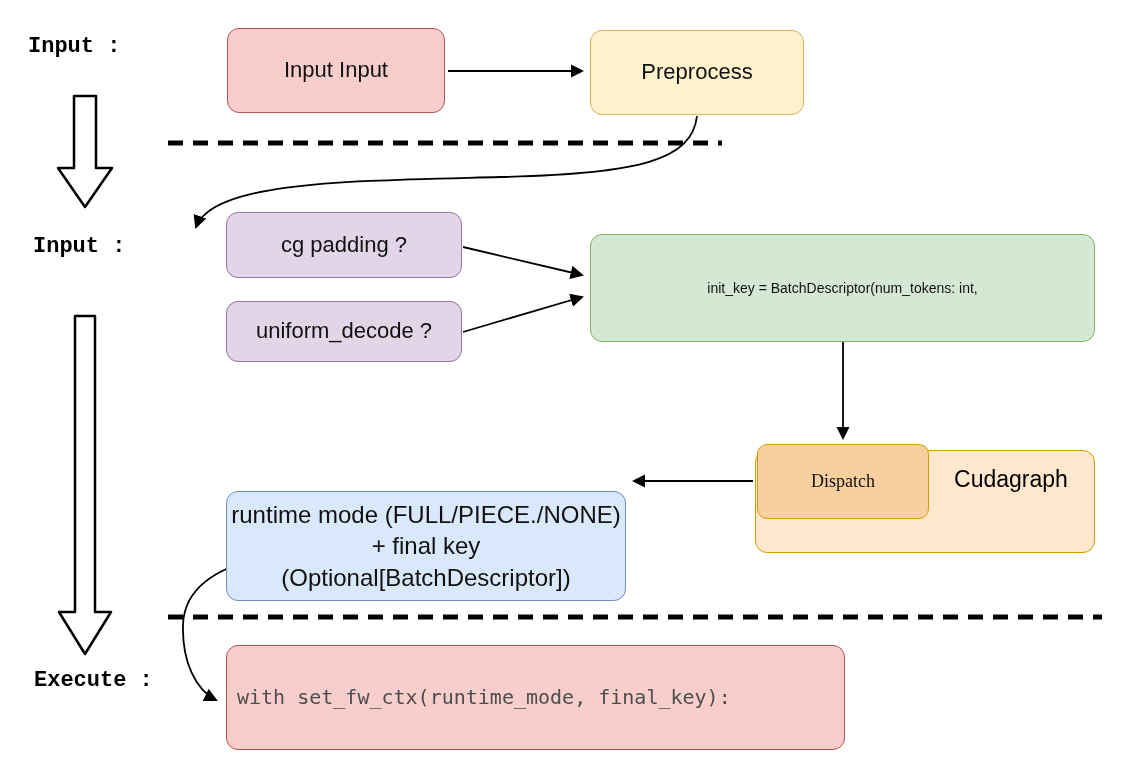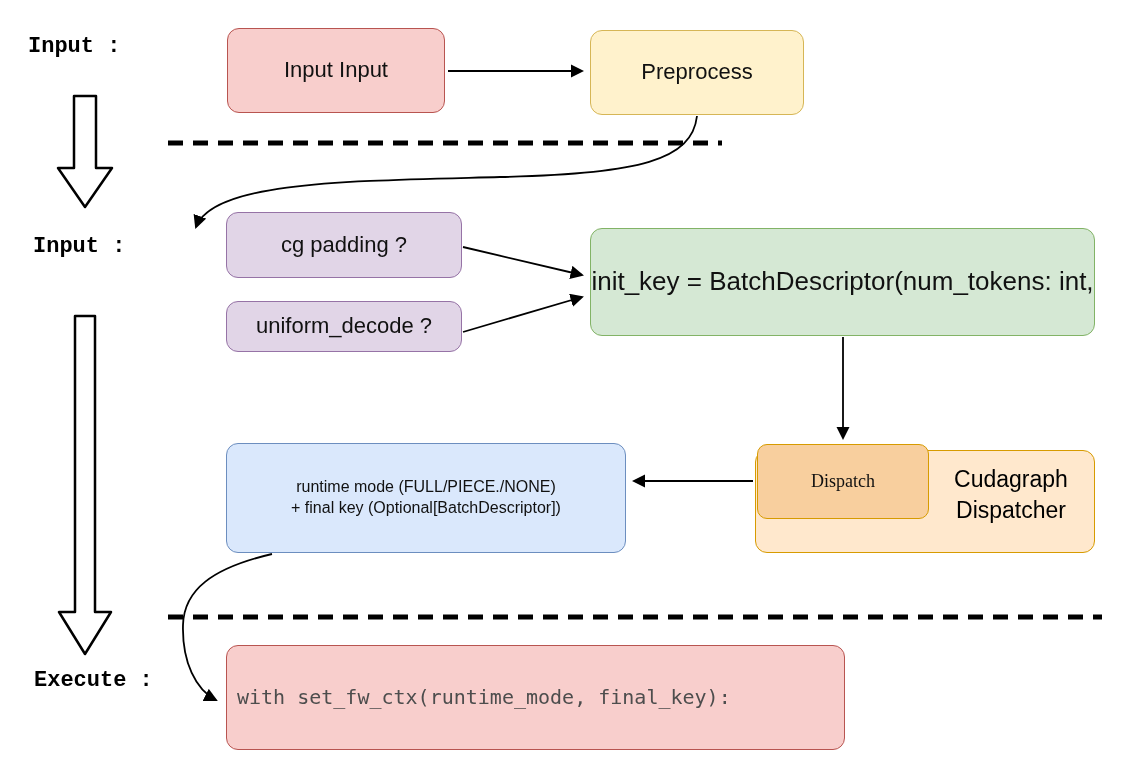--- a/index.html
+++ b/index.html
@@ -32,22 +32,22 @@
     line-height:1.3;
   }
   .red    { background:#f8cecc; border-color:#b85450; }
   .yellow { background:#fff2cc; border-color:#d6b656; }
   .purple { background:#e1d5e7; border-color:#9673a6; }
   .green  { background:#d5e8d4; border-color:#82b366; }
   .blue   { background:#dae8fc; border-color:#6c8ebf; }
   .orange-outer { background:#ffe8cd; border-color:#d79b00; }
   .orange-inner { background:#f8cf9e; border-color:#d79b00; }
 
-  .node-init-key { font-size:26px; }
-  .node-runtime  { font-size:16px; }
+  .node-init-key { font-size:14px;margin-top:6px; }
+  .node-runtime  { font-size:24px;margin-top:48px; }
   .node-dispatch { font-size:18px; border-radius:10px;font-family:Liberation Serif, serif; }
 
   .cudagraph-label {
     position:absolute;
     font-size:23px; color:#000000; text-align:center; line-height:1.35;
   }
 
   .code-node {
     justify-content:center; align-items:flex-start;
     font-family:"DejaVu Sans Mono", monospace;
@@ -101,32 +101,31 @@
   </div>
 
   <div class="node yellow" style="left:590px; top:30px; width:214px; height:85px;">
     <span>Preprocess</span>
   </div>
 
   <div class="node purple" style="left:226px; top:212px; width:236px; height:66px;align-items:center;">
     <span>cg padding ?</span>
   </div>
 
-  <div class="node purple" style="left:226px; top:301px; width:236px; height:51px;">
+  <div class="node purple" style="left:226px; top:301px; width:236px; height:61px;">
     <span>uniform_decode ?</span>
   </div>
 
   <div class="node green node-init-key" style="left:590px; top:228px; width:505px; height:108px;">
     <span>init_key = BatchDescriptor(num_tokens: int,</span>
   </div>
 
   <div class="node orange-outer" style="left:755px; top:450px; width:340px; height:103px;"></div>
   <div class="cudagraph-label" style="left:932px; top:464px; width:158px;">
     <div>Cudagraph</div>
-    <div>Dispatcher</div>
   </div>
   <div class="node orange-inner node-dispatch" style="left:757px; top:444px; width:172px; height:75px;">
     <span>Dispatch</span>
   </div>
 
   <div class="node blue node-runtime" style="left:226px; top:443px; width:400px; height:110px;">
     <span>runtime mode (FULL/PIECE./NONE)</span>
     <span>+ final key (Optional[BatchDescriptor])</span>
   </div>
 

